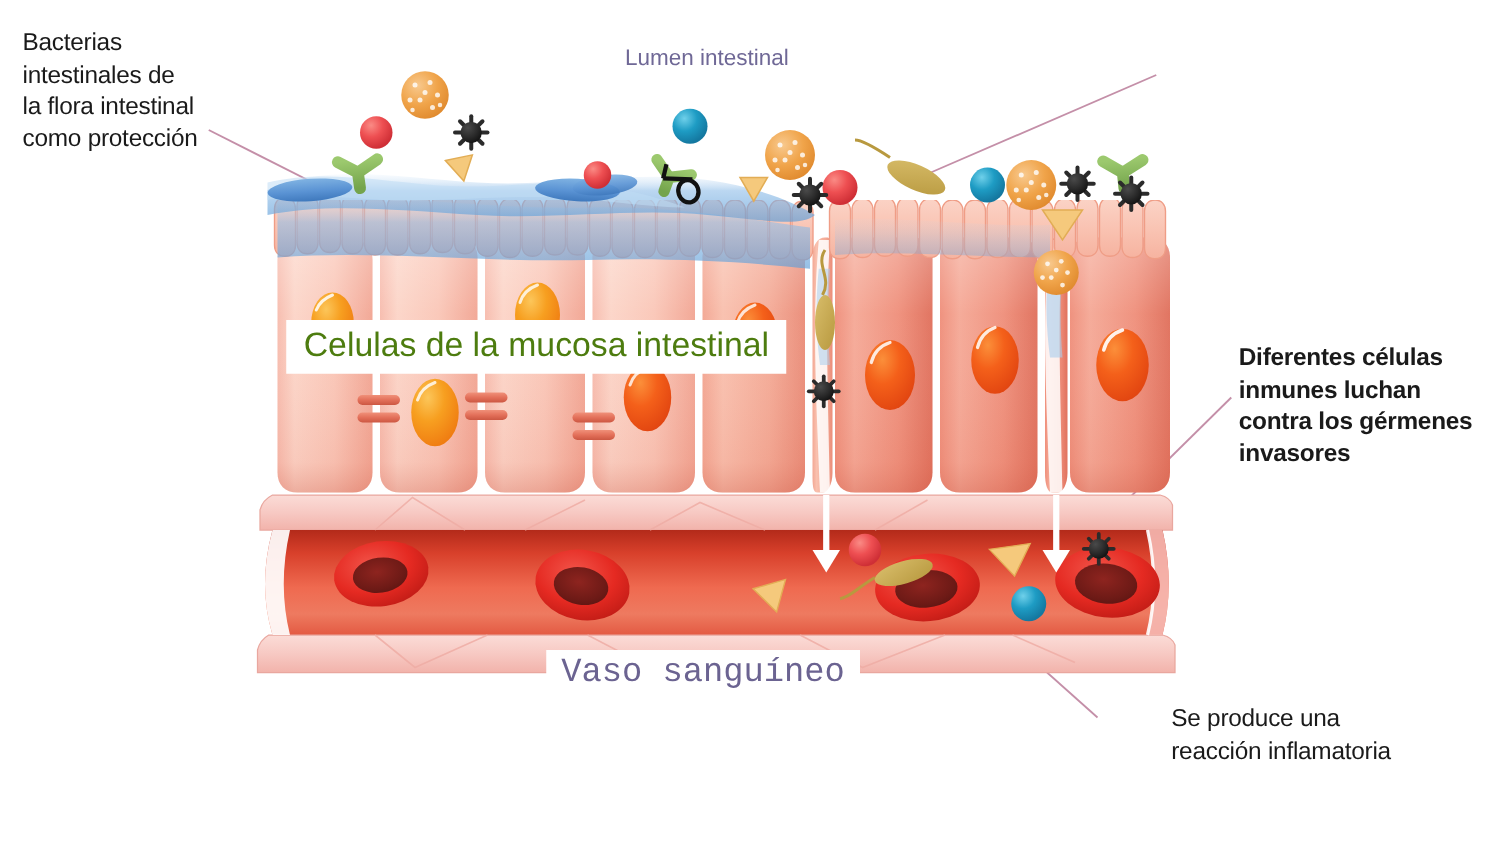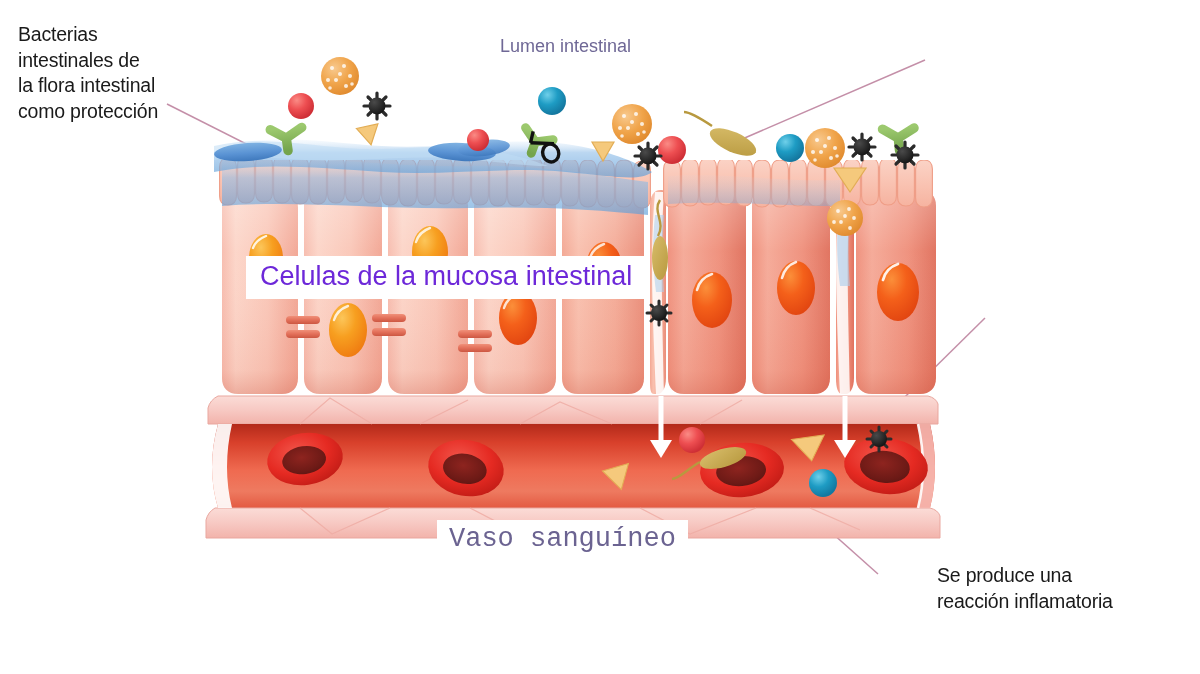--- a/index.html
+++ b/index.html
@@ -36,22 +36,21 @@
   #label-lumen{
     left:500px;top:36px;
     font-size:18px;color:#6f6896;
     background:transparent;
     padding:0;
   }
   #label-celulas{
     left:229px;top:256px;
     font-size:27px;
     padding:5px 14px 7px 14px;
-    color:#6d28d9;
-    margin-left:17px;
+    color:#4d7c0f;
   }
   #label-vaso{
     left:437px;top:520px;
     font-size:27px;
     padding:4px 12px 6px 12px;
     color:#6b6391;
     font-family:Liberation Mono, monospace;
   }
 </style>
 </head>
@@ -593,20 +592,24 @@
     </g>
   </g>
 </svg>
 
 <div class="callout" id="callout-flora">Bacterias
 intestinales de
 la flora intestinal
 como protección</div>
 
 
+<div class="callout" id="callout-inmunes">Diferentes células
+inmunes luchan
+contra los gérmenes
+invasores</div>
 
 <div class="callout" id="callout-inflamacion">Se produce una
 reacción inflamatoria</div>
 
 <div class="banner" id="label-lumen">Lumen intestinal</div>
 
 <div class="banner" id="label-celulas">Celulas de la mucosa intestinal</div>
 
 <div class="banner" id="label-vaso">Vaso sanguíneo</div>
 

